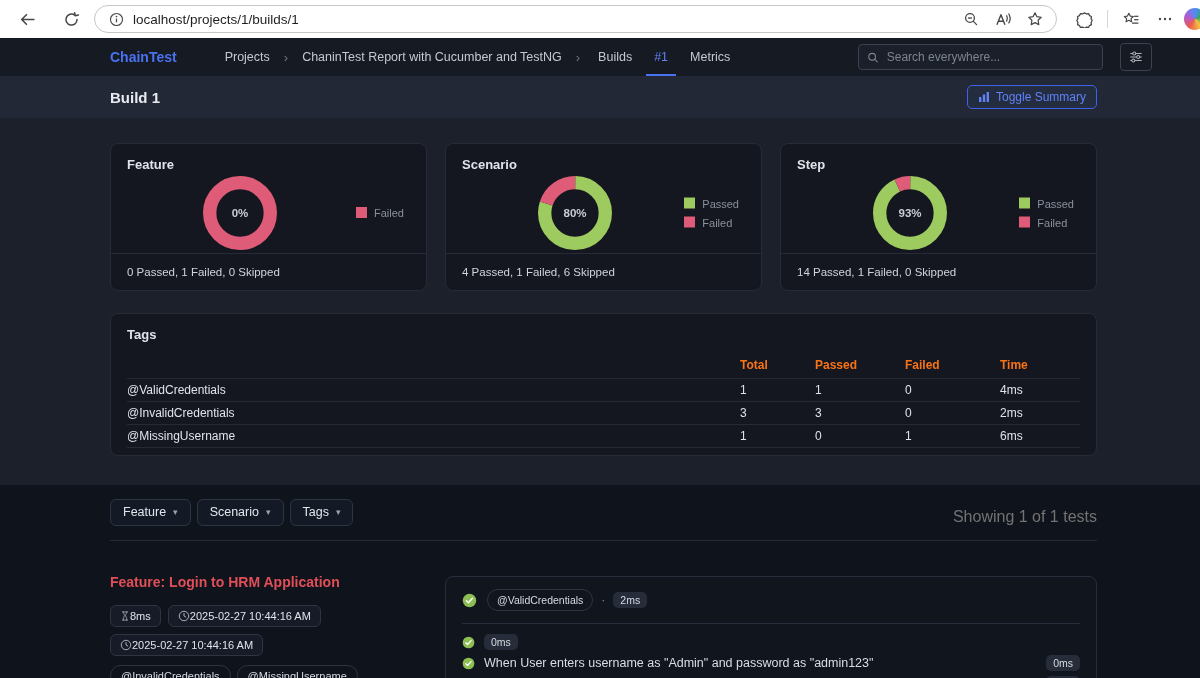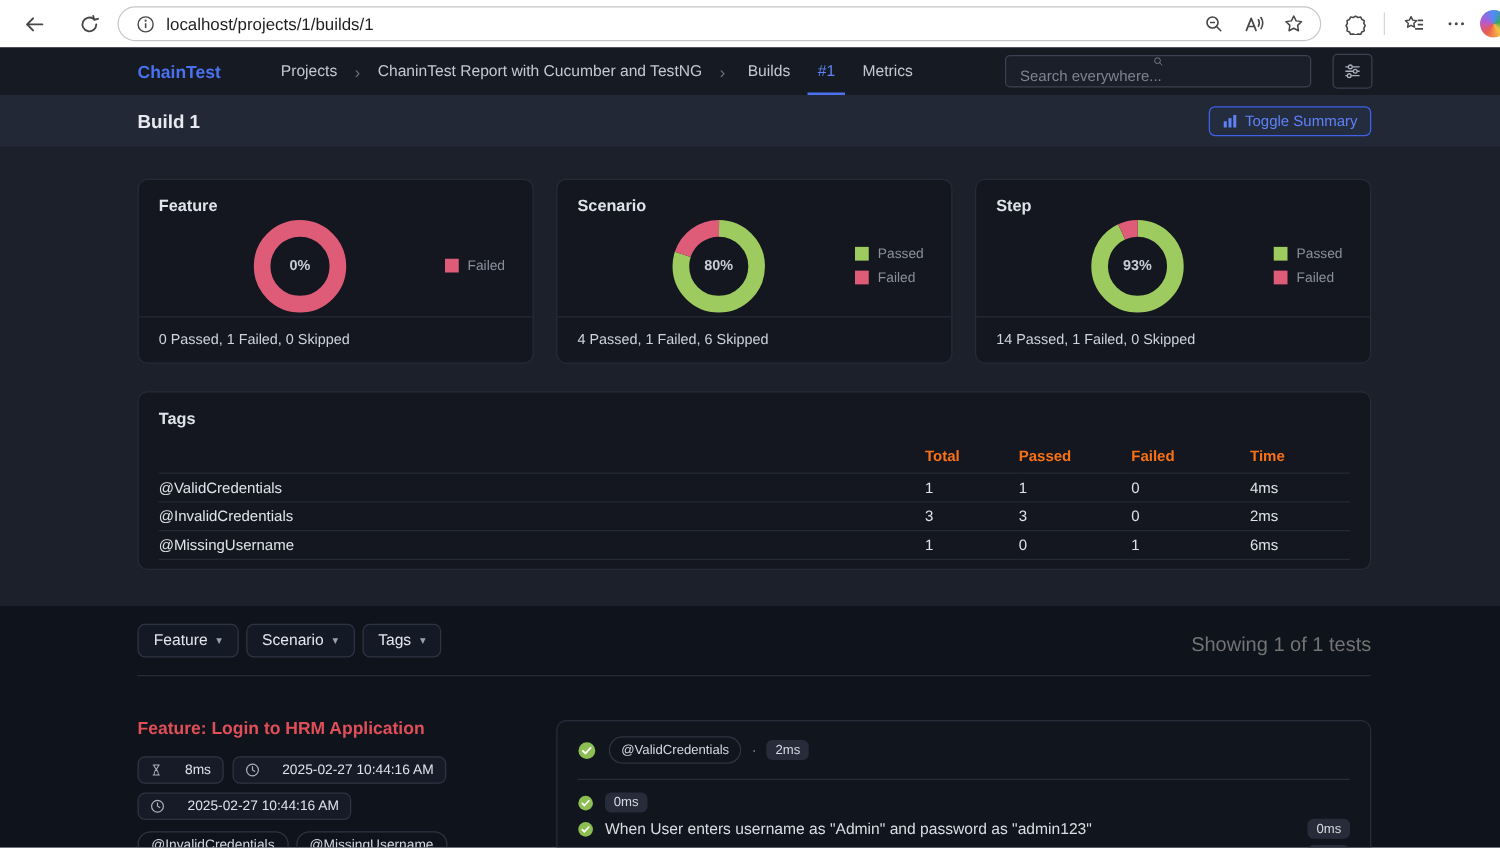--- a/index.html
+++ b/index.html
@@ -13,30 +13,30 @@
   .url-pill{flex:0 0 auto;width:963px;height:28px;margin-left:8px;border:1px solid #c6c6c6;border-radius:14px;display:flex;align-items:center;padding:0 6px 0 12px;box-sizing:border-box;background:#fff;}
   .url-text{font-size:13.5px;color:#1f1f1f;margin-left:8px;flex:1;white-space:nowrap;overflow:hidden;}
   .pill-icons{display:flex;align-items:center;gap:2px;}
   .chrome-right{display:flex;align-items:center;margin-left:12px;gap:4px;}
   .vdivider{width:1px;height:18px;background:#d7d7d7;margin:0 4px;}
   .copilot{width:22px;height:22px;border-radius:50%;background:conic-gradient(#4e8df6,#37a55f,#f6c243,#ec5b4f,#b05bd6,#4e8df6);flex:0 0 auto;}
 
   
   .app{height:640px;background:#0f131c;}
 
-  .app-nav{height:38px;background:#161a22;display:flex;align-items:center;padding:0 102px 0 110px;box-sizing:border-box;}
+  .app-nav{height:38px;background:#161a22;display:flex;align-items:center;padding:0 48px 0 110px;box-sizing:border-box;}
   .brand{color:#4a72f0;font-weight:bold;font-size:14px;cursor:pointer;}
   .crumbs{display:flex;align-items:center;margin-left:48px;gap:14px;font-size:12.5px;color:#c3c9d3;height:100%;}
   .crumb{cursor:pointer;white-space:nowrap;}
   .chev{color:#6b7384;font-size:13px;}
   .tab{position:relative;display:flex;align-items:center;height:100%;padding:0 4px;cursor:pointer;white-space:nowrap;}
   .tab.active{color:#5f82f7;}
   .tab.active::after{content:"";position:absolute;left:-4px;right:-4px;bottom:0;height:2px;background:#4a72f0;}
   .nav-right{margin-left:auto;display:flex;align-items:center;gap:17px;}
-  .search-box{width:245px;height:26px;background:#1a1f29;border:1px solid #3a4150;border-radius:4px;display:flex;align-items:center;padding:0 8px;box-sizing:border-box;color:#7d8491;flex-direction:column;}
+  .search-box{width:245px;height:26px;background:#1a1f29;border:1px solid #3a4150;border-radius:4px;display:flex;align-items:center;padding:0 8px;box-sizing:border-box;color:#7d8491;}
   .search-box input{background:transparent;border:none;outline:none;color:#c9ced8;font-size:12px;margin-left:6px;width:100%;font-family:"Liberation Sans",sans-serif;}
   .search-box input::placeholder{color:#7d8491;}
   .sliders-btn{width:30px;height:26px;border:1px solid #3a4150;border-radius:4px;background:transparent;display:flex;align-items:center;justify-content:center;color:#aab1bd;cursor:pointer;}
 
   .build-bar{height:42px;background:#222836;display:flex;align-items:center;padding:0 103px 0 110px;box-sizing:border-box;}
   .build-title{color:#e8eaef;font-size:15px;font-weight:600;}
   .toggle-btn{margin-left:auto;height:24px;display:flex;align-items:center;gap:6px;padding:0 10px;border:1px solid #3e63e8;border-radius:5px;background:rgba(74,114,240,.06);color:#5f82f7;font-size:12px;cursor:pointer;font-family:"Liberation Sans",sans-serif;}
 
   .upper{height:367px;background:#1b202b;padding:25px 103px 0 110px;box-sizing:border-box;}
   .cards{display:flex;gap:18px;}
@@ -67,21 +67,21 @@
   .filter-row{display:flex;align-items:center;}
   .filter-btns{display:flex;gap:6px;}
   .filter-btn{height:27px;padding:0 12px;border:1px solid #2e3542;border-radius:6px;background:#141926;color:#e3e6ec;font-size:12.5px;display:flex;align-items:center;gap:7px;cursor:pointer;font-family:"Liberation Sans",sans-serif;}
   .caret{font-size:9px;color:#9aa2b1;}
   .showing{margin-left:auto;font-size:16px;color:#737373;margin-top:10px;}
   .content-divider{margin-top:14px;border-top:1px solid #242a36;}
   .content-row{display:flex;}
   .left-col{width:335px;box-sizing:border-box;padding-top:33px;padding-right:15px;}
   .feature-title{color:#e04f58;font-size:14px;font-weight:600;cursor:pointer;}
   .badge-row{display:flex;gap:7px;margin-top:15px;flex-wrap:wrap;}
-  .badge{height:22px;display:inline-flex;align-items:center;gap:18px;padding:0 9px;border:1px solid #2e3542;border-radius:6px;background:#161b27;font-size:11px;color:#dfe3ea;box-sizing:border-box;white-space:nowrap;}
+  .badge{height:22px;display:inline-flex;align-items:center;gap:0;padding:0 9px;border:1px solid #2e3542;border-radius:6px;background:#161b27;font-size:11px;color:#dfe3ea;box-sizing:border-box;white-space:nowrap;}
   .badge svg{flex:0 0 auto;color:#aab1bd;}
   .pill-row{display:flex;gap:6px;margin-top:9px;flex-wrap:wrap;}
   .tag-pill{height:21px;display:inline-flex;align-items:center;padding:0 10px;border:1px solid #2e3542;border-radius:999px;font-size:11px;color:#d6dae2;cursor:pointer;box-sizing:border-box;white-space:nowrap;}
 
   .scenario-panel{flex:1;margin-top:35px;border:1px solid #272e3b;border-radius:8px;background:#11151e;box-sizing:border-box;height:140px;}
   .sc-header{display:flex;align-items:center;gap:10px;padding:12px 16px;}
   .sc-title{font-size:13px;color:#e2e5ea;flex:1;}
   .sc-right{display:flex;align-items:center;gap:8px;}
   .sc-pill{height:20px;display:inline-flex;align-items:center;padding:0 9px;border:1px solid #2e3542;border-radius:999px;font-size:10.5px;color:#d6dae2;cursor:pointer;}
   .sc-dot{color:#8a90a0;font-size:12px;}

